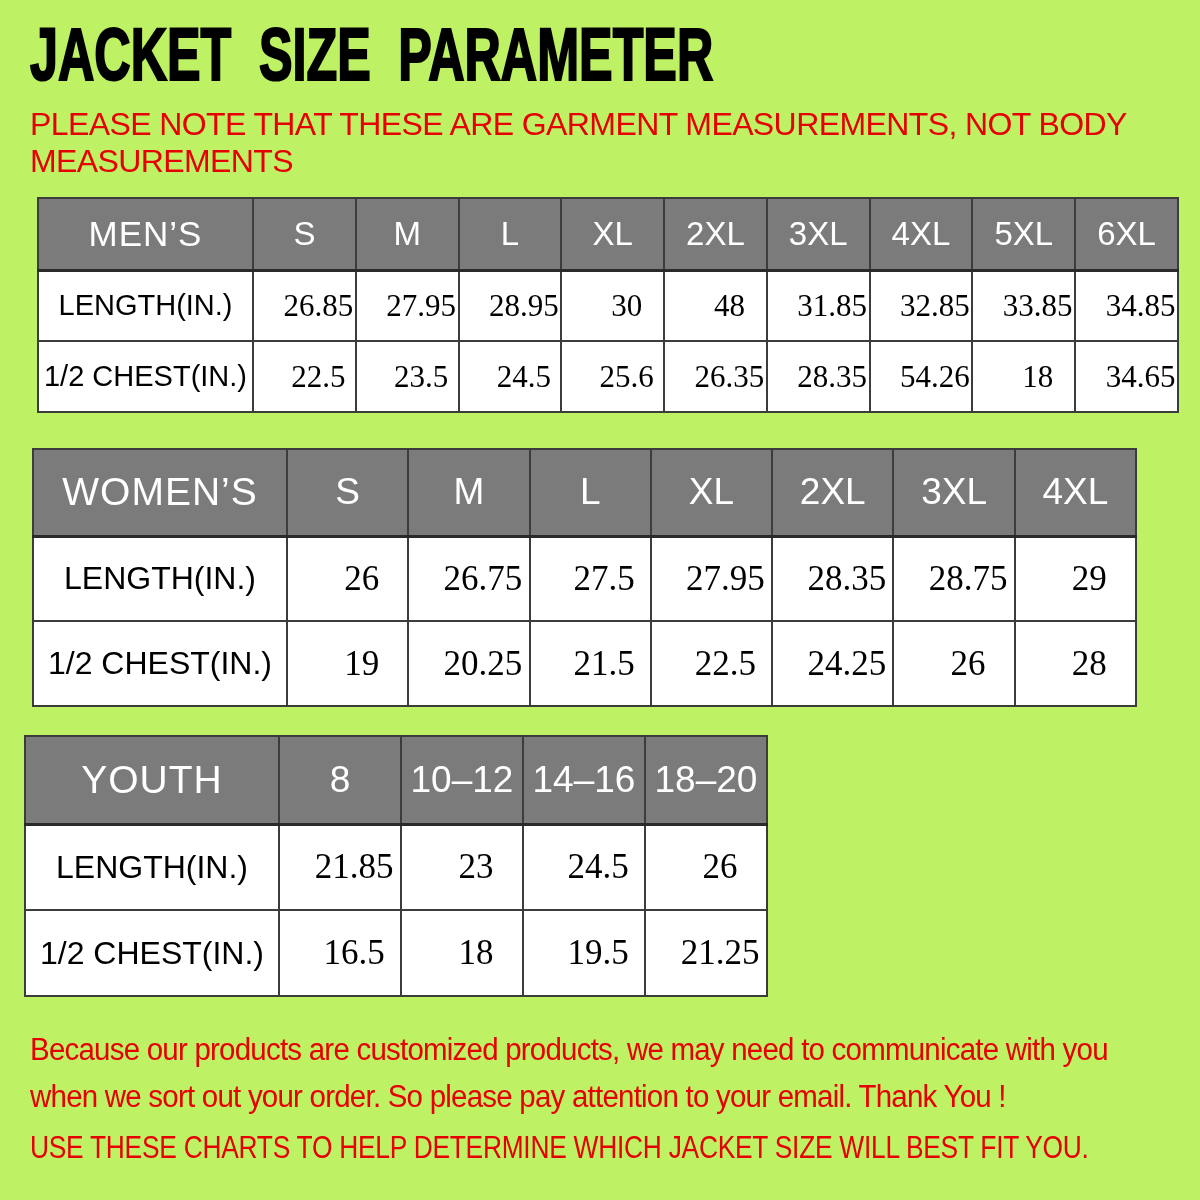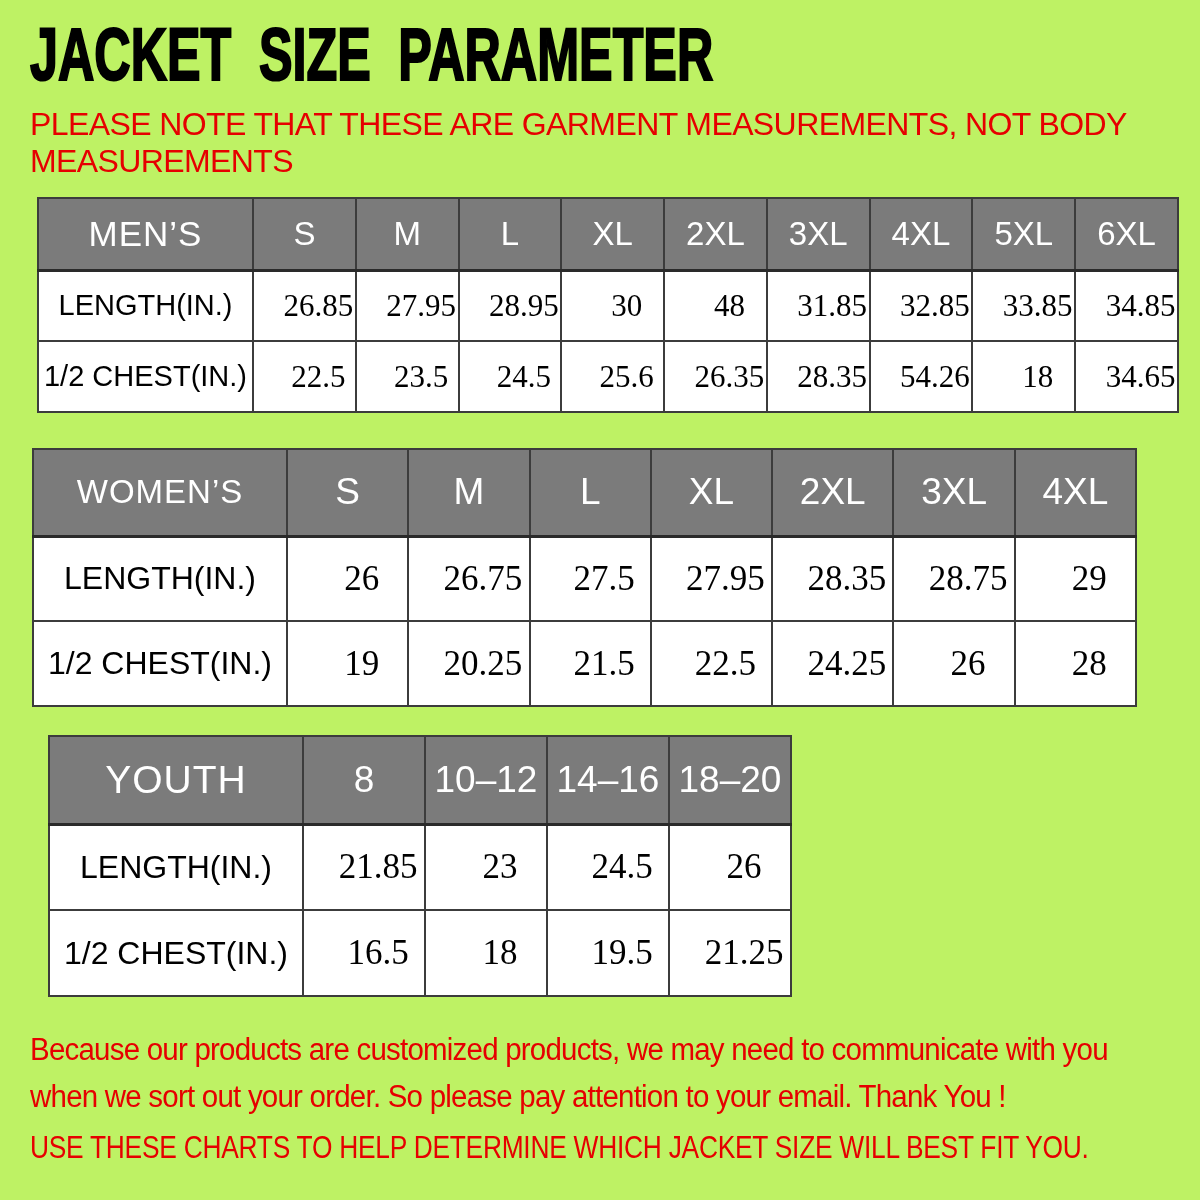--- a/index.html
+++ b/index.html
@@ -74,27 +74,27 @@
   #mens-table .corner { font-size: 35px; }
   #mens-table .size { font-size: 33px; }
   #mens-table .row-label { font-size: 29px; }
   #mens-table .val { font-size: 31px; }
 
   
   #womens-table { left: 32px; top: 448px; width: 1105px; }
   #womens-table col.c-label { width: 254px; }
   #womens-table thead tr { height: 87px; }
   #womens-table tbody tr { height: 85px; }
-  #womens-table .corner { font-size: 33px; }
+  #womens-table .corner { font-size: 39px; }
   #womens-table .size { font-size: 37px; }
   #womens-table .row-label { font-size: 32px; }
   #womens-table .val { font-size: 35px; }
 
   
-  #youth-table { left: 48px; top: 735px; width: 744px; }
+  #youth-table { left: 24px; top: 735px; width: 744px; }
   #youth-table col.c-label { width: 254px; }
   #youth-table thead tr { height: 88px; }
   #youth-table tbody tr { height: 86px; }
   #youth-table .corner { font-size: 39px; }
   #youth-table .size { font-size: 37px; }
   #youth-table .row-label { font-size: 32px; }
   #youth-table .val { font-size: 35px; }
 
   
   .footer-note {

